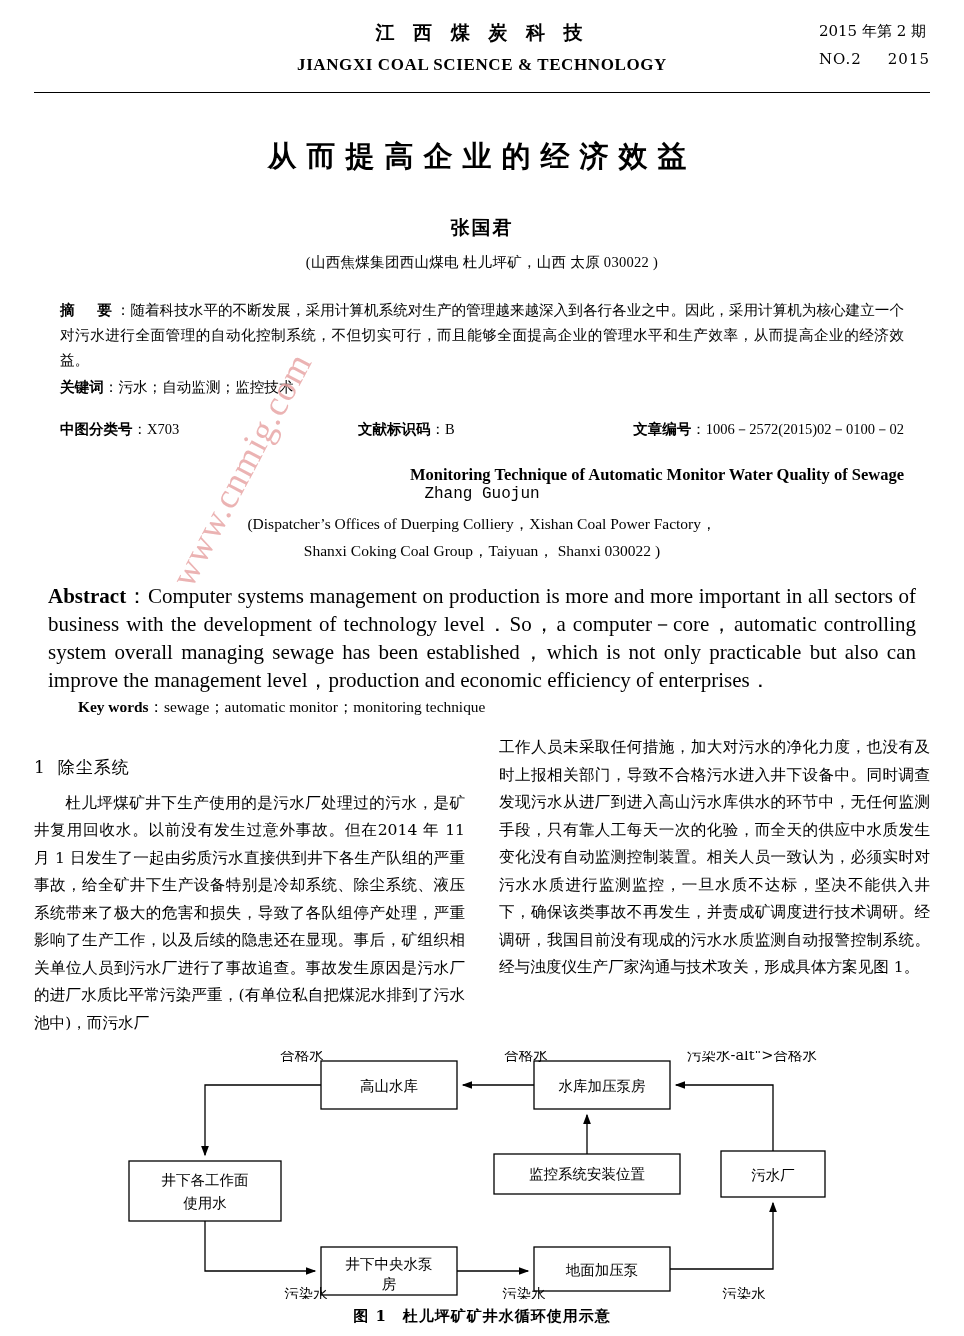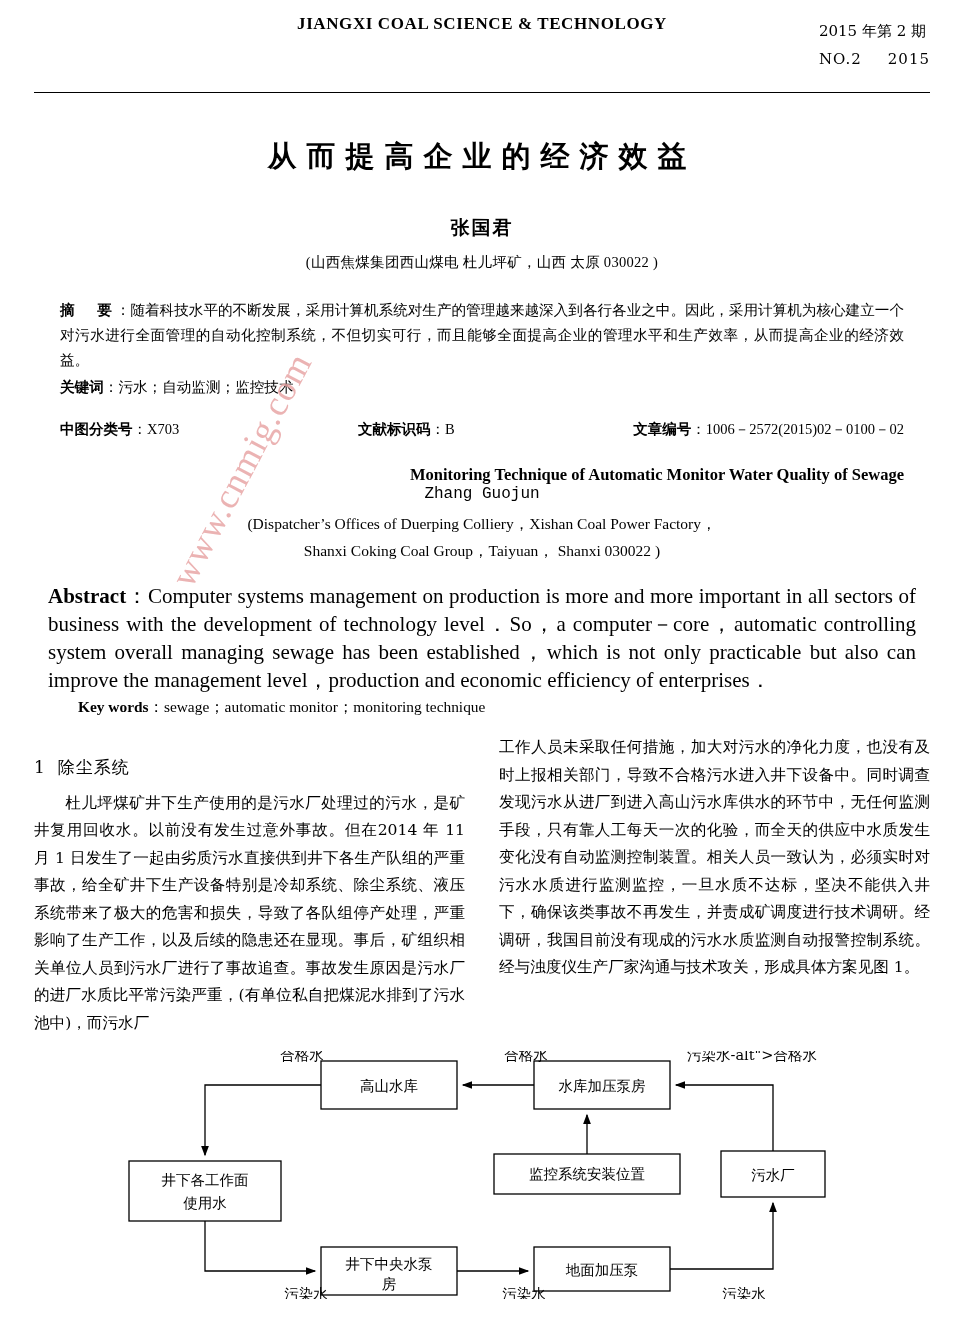--- a/index.html
+++ b/index.html
@@ -204,20 +204,21 @@
     pointer-events: none;
     opacity: .85;
   }
 </style>
 </head>
 <body>
 
 <div class="page">
 
   <div class="masthead">
+    <div class="mast-cn">江 西 煤 炭 科 技</div>
     <div class="mast-en">JIANGXI COAL SCIENCE &amp; TECHNOLOGY</div>
     <div class="mast-right">
       <div class="r1">2015 年第 2 期</div>
       <div class="r2">
         <span>NO.2</span><span class="sp"></span><span>2015</span>
       </div>
     </div>
   </div>
   <hr class="rule">
 
@@ -306,16 +307,19 @@
         <text x="568" y="224">地面加压泵</text>
 
         <text x="268" y="9">合格水</text>
         <text x="492" y="9">合格水</text>
         <text x="718" y="9">污染水-alt"&gt;合格水</text>
         <text x="272" y="248">污染水</text>
         <text x="490" y="248">污染水</text>
         <text x="710" y="248">污染水</text>
       </g>
     </svg>
+    <div class="fig-cap">
+      <span>图 1</span><span class="gap"></span><span>杜儿坪矿矿井水循环使用示意</span>
+    </div>
   </div>
 
   <div class="watermark">www.cnmig.com</div>
 </div>
 
 </body></html>

